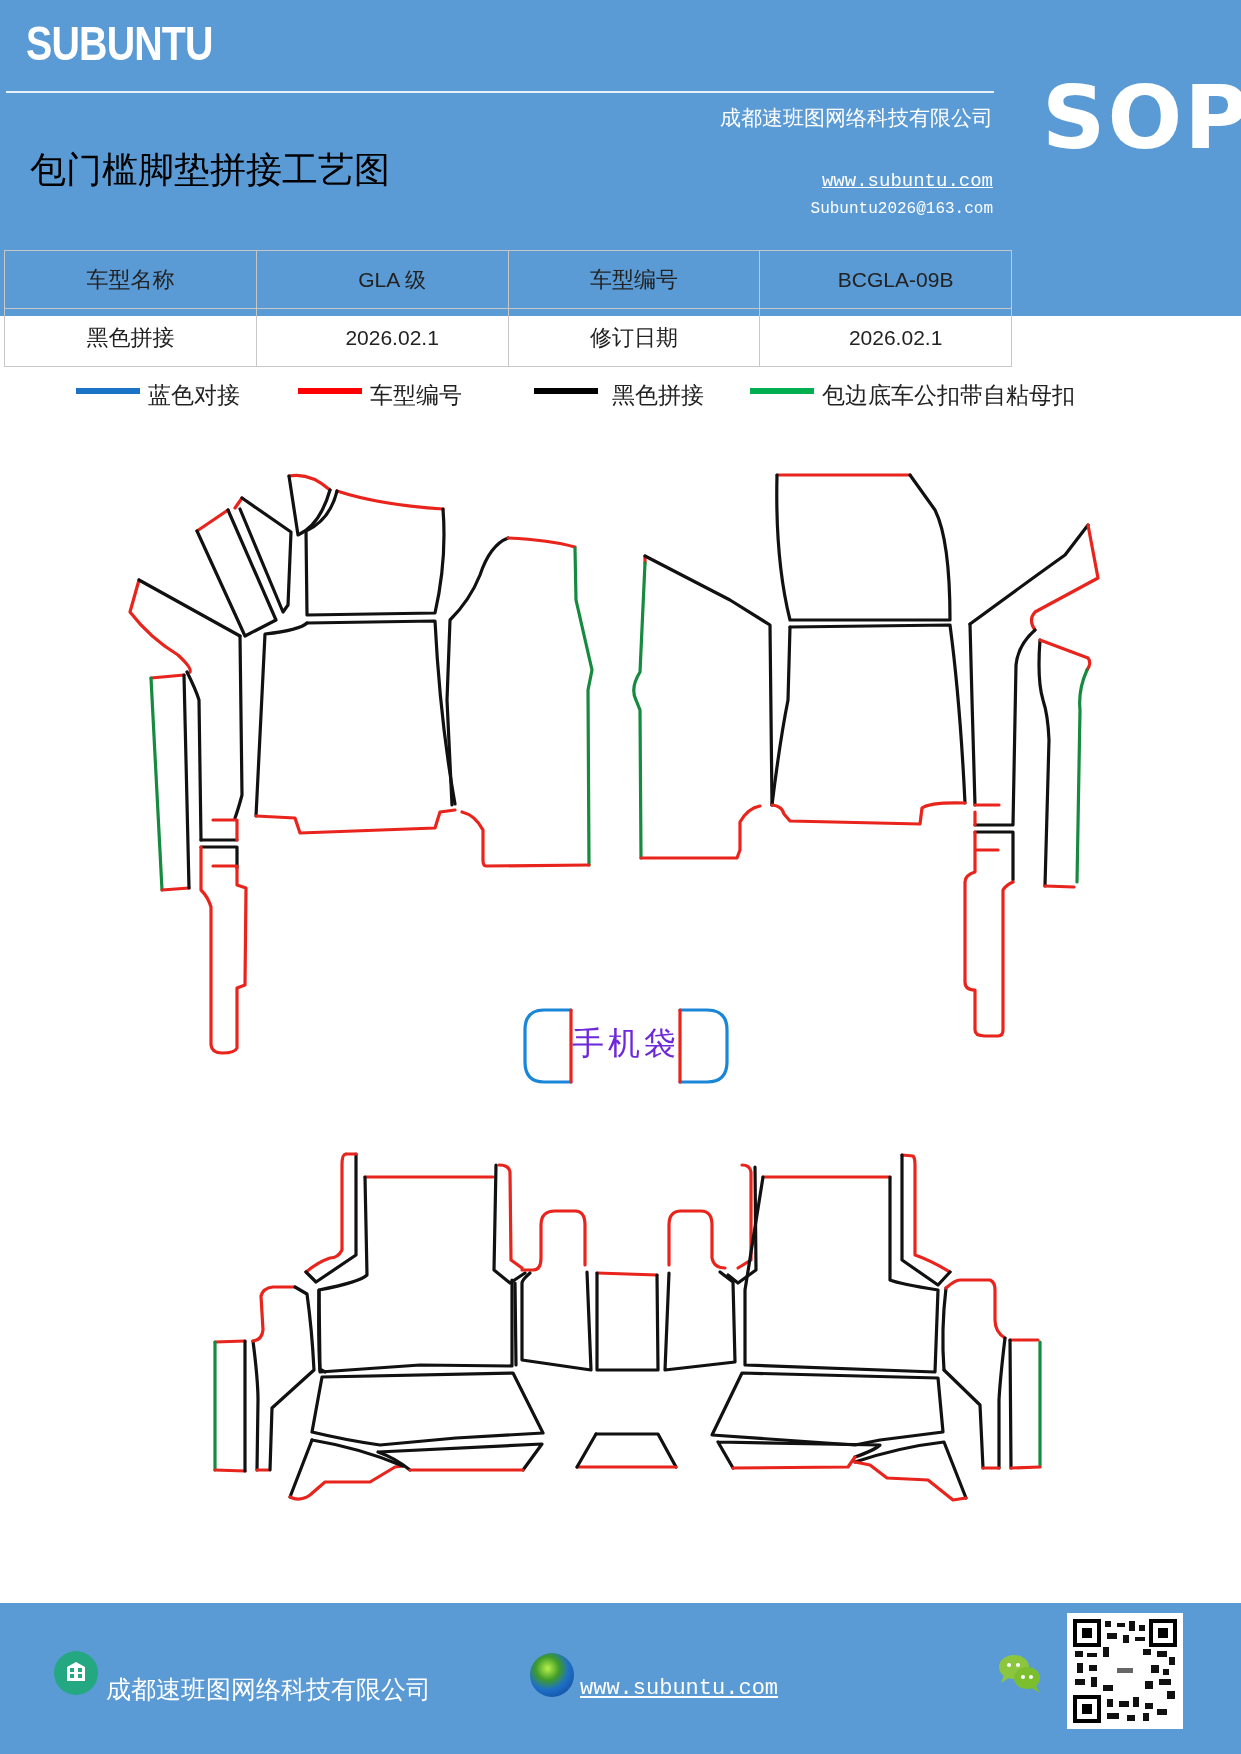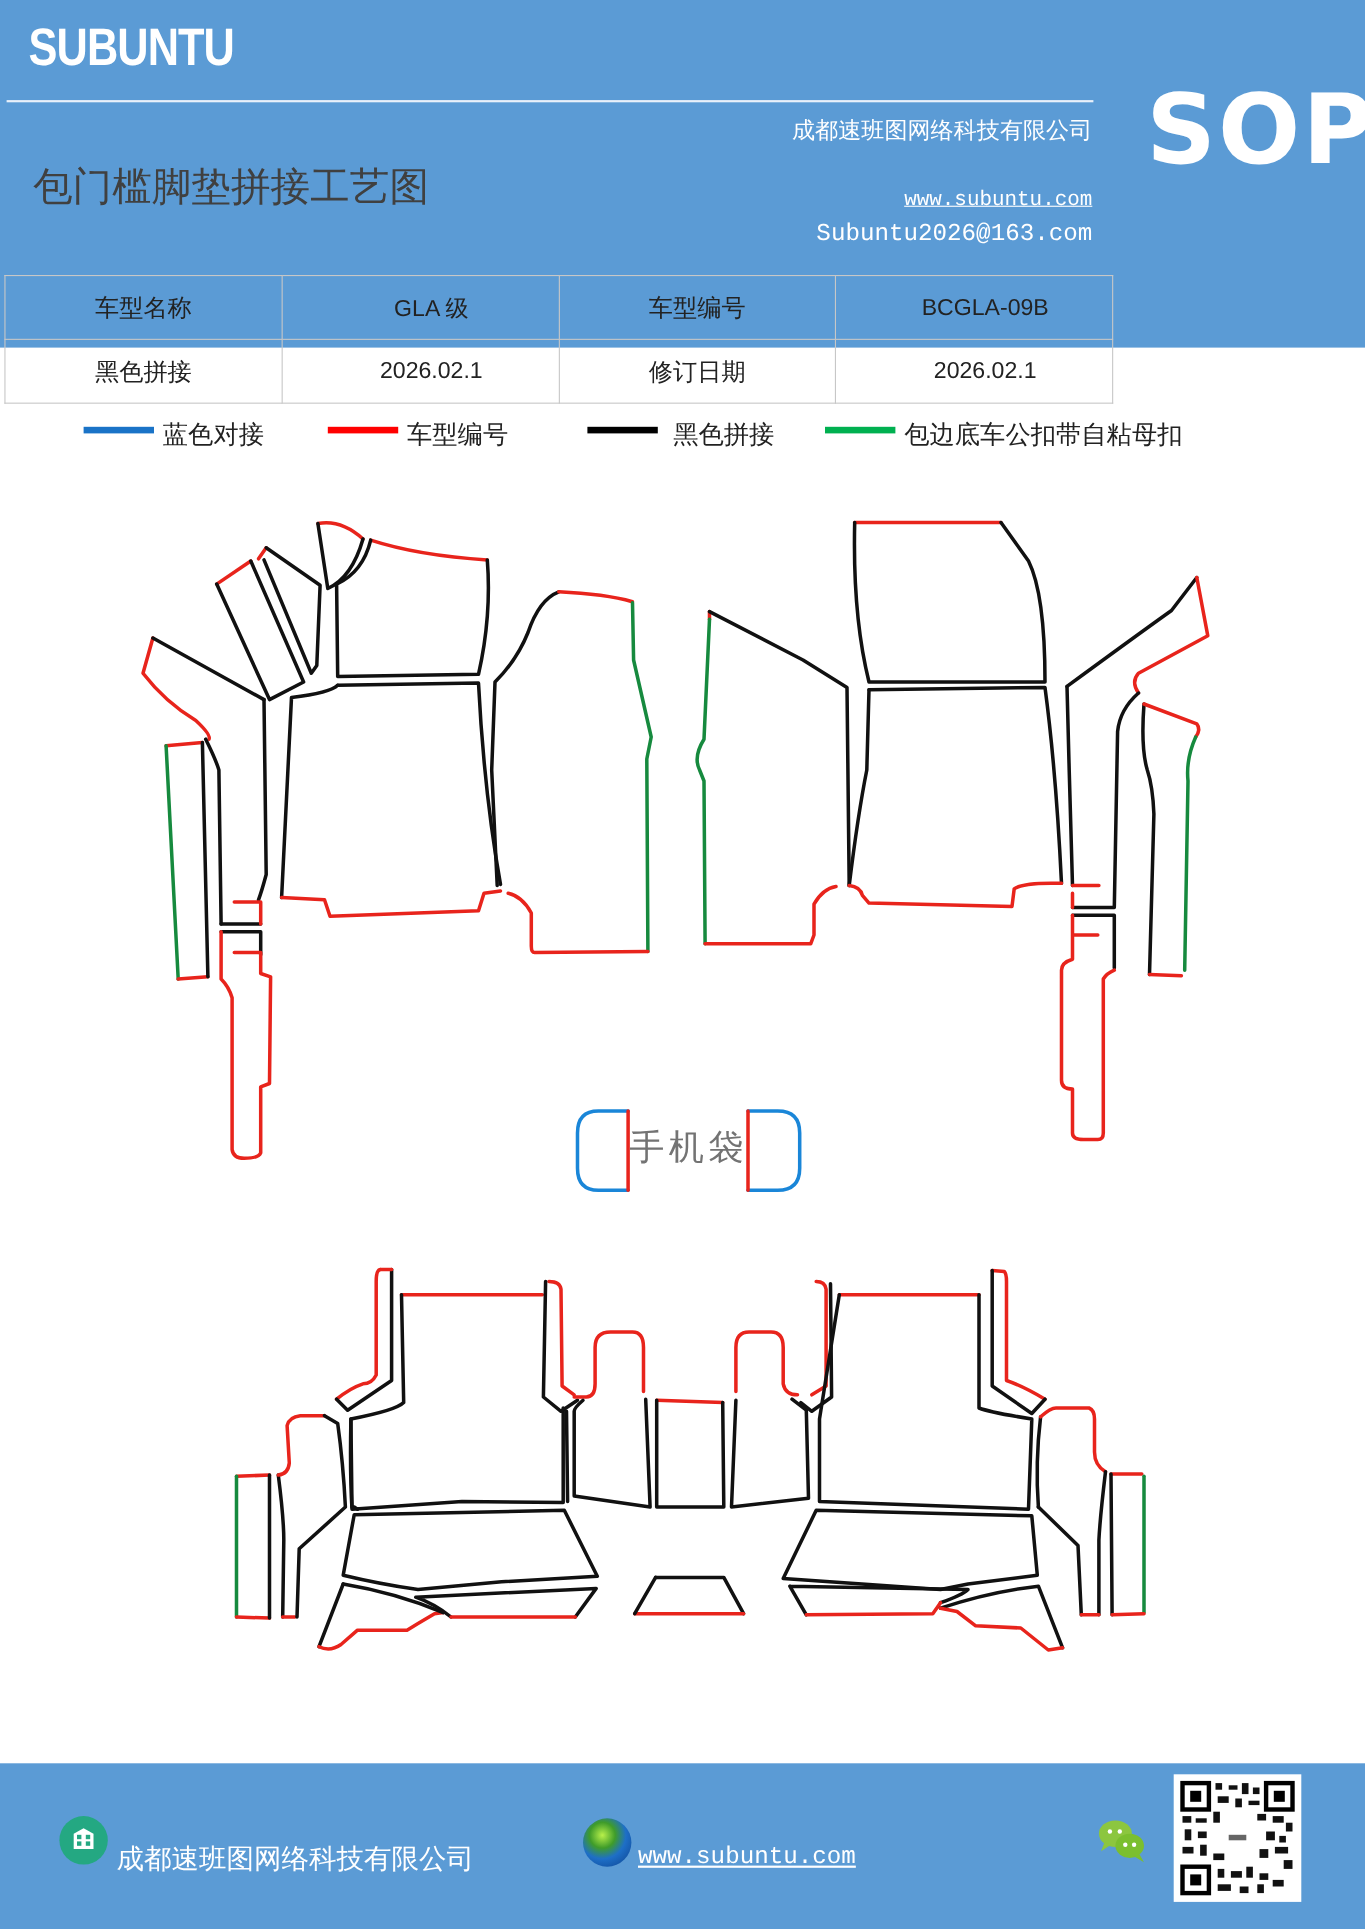--- a/index.html
+++ b/index.html
@@ -2,40 +2,40 @@
 <html><head>
 <meta charset="utf-8">
 <style>
   html, body { margin:0; padding:0; }
   body { width:1241px; height:1754px; position:relative; background:#ffffff; overflow:hidden;
          font-family:"DejaVu Sans", "Liberation Sans", sans-serif; }
   .header { position:absolute; left:0; top:0; width:1241px; height:316px; background:#5b9bd5; }
   .brand { position:absolute; left:26px; top:16px; color:#fff; font-family:"Liberation Sans", sans-serif;
            font-weight:bold; font-size:48px; letter-spacing:-1px; transform:scaleX(0.82); transform-origin:left top; }
   .hr-line { position:absolute; left:6px; top:91px; width:988px; height:2px; background:#e8f0fa; }
-  .title { position:absolute; left:30px; top:146px; color:#404040; font-size:36px; font-family:"DejaVu Serif", serif; }
+  .title { position:absolute; left:30px; top:146px; color:#000000; font-size:36px; font-family:"DejaVu Serif", serif; }
   .company { position:absolute; right:248px; top:104px; color:#fff; font-size:21px; font-family:"DejaVu Serif", serif; }
   .web { position:absolute; right:248px; top:170px; color:#fff; font-size:19px; font-family:"Liberation Mono", monospace; text-decoration:underline; }
-  .email { position:absolute; right:248px; top:200px; color:#fff; font-size:22px; font-family:"Liberation Mono", monospace; }
+  .email { position:absolute; right:248px; top:200px; color:#fff; font-size:16px; font-family:"Liberation Mono", monospace; }
   .sop { position:absolute; left:1042px; top:66px; color:#fff; font-family:"DejaVu Sans", sans-serif; font-size:88px; font-weight:bold; letter-spacing:2px; }
 
   .info-table { position:absolute; left:4px; top:250px; width:1008px; border-collapse:collapse; table-layout:fixed; }
   .info-table td { border:1.5px solid #c7c7c7; height:55px; text-align:center; vertical-align:middle; font-size:22px; color:#222; }
   .info-table td.lbl { font-family:"DejaVu Serif", serif; }
   .info-table td.val { font-family:"Liberation Sans", sans-serif; font-size:21px;padding-left:21px; }
 
   .legend { position:absolute; top:376px; left:0; width:1241px; height:40px; }
   .leg-item { position:absolute; top:0; display:flex; align-items:flex-start; }
   .leg-swatch { width:64px; height:6px; margin-top:12px; }
   .leg-label { font-size:23px; color:#222; margin-left:8px; font-family:"DejaVu Serif", serif; margin-top:4px; }
 
   .diagram { position:absolute; left:0; top:450px; width:1241px; height:1130px; }
   .diagram svg path, .diagram svg polyline, .diagram svg line { fill:none; stroke-width:3.2; stroke-linecap:round; stroke-linejoin:round; }
   .k { stroke:#111; } .r { stroke:#e8241c; } .g { stroke:#168a3e; } .b { stroke:#1a86d8; }
-  .bag-label { position:absolute; left:572px; top:572px; font-size:32px; color:#737373; letter-spacing:4px; font-family:Liberation Sans, sans-serif; }
+  .bag-label { position:absolute; left:572px; top:572px; font-size:32px; color:#6d28d9; letter-spacing:4px; font-family:Liberation Sans, sans-serif; }
 
   .footer { position:absolute; left:0; top:1603px; width:1241px; height:151px; background:#5b9bd5; }
   .f-company-icon { position:absolute; left:54px; top:48px; width:44px; height:44px; border-radius:50%; background:#24a882; }
   .f-company { position:absolute; left:106px; top:70px; color:#fff; font-size:25px; font-family:"DejaVu Serif", serif; }
   .f-globe { position:absolute; left:530px; top:50px; width:44px; height:44px; border-radius:50%;
              background:radial-gradient(circle at 40% 35%, #b8f04a 0%, #3f9c2a 30%, #1e6fc7 55%, #0b3f8c 100%); }
   .f-web { position:absolute; left:580px; top:73px; color:#fff; font-size:22px; font-family:"Liberation Mono", monospace; text-decoration:underline; }
   .f-wechat { position:absolute; left:996px; top:48px; width:50px; height:44px; }
   .f-qr { position:absolute; left:1067px; top:10px; width:116px; height:116px; background:#fff; }
 </style>

